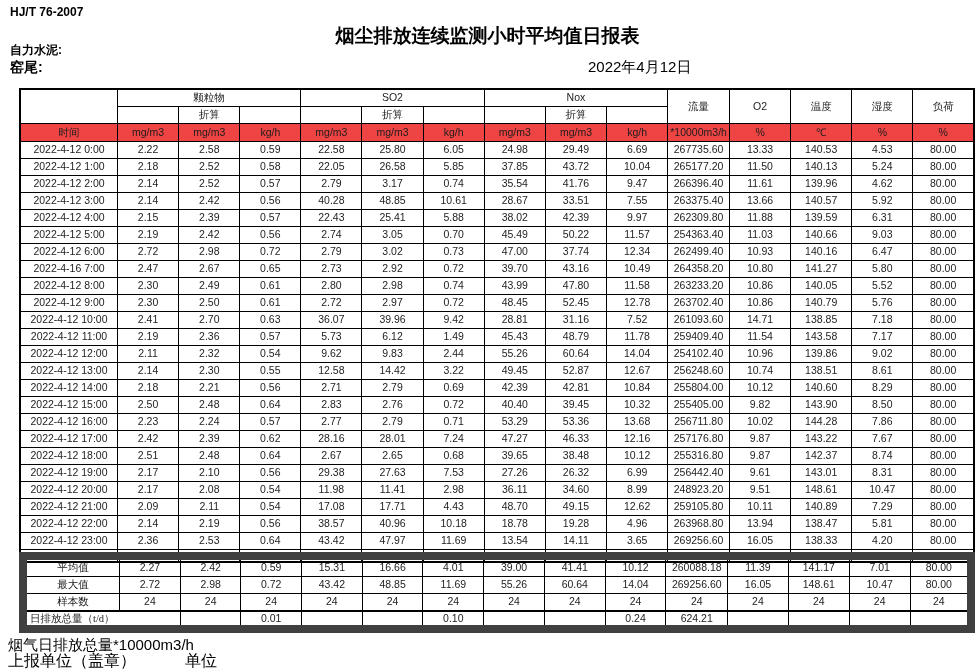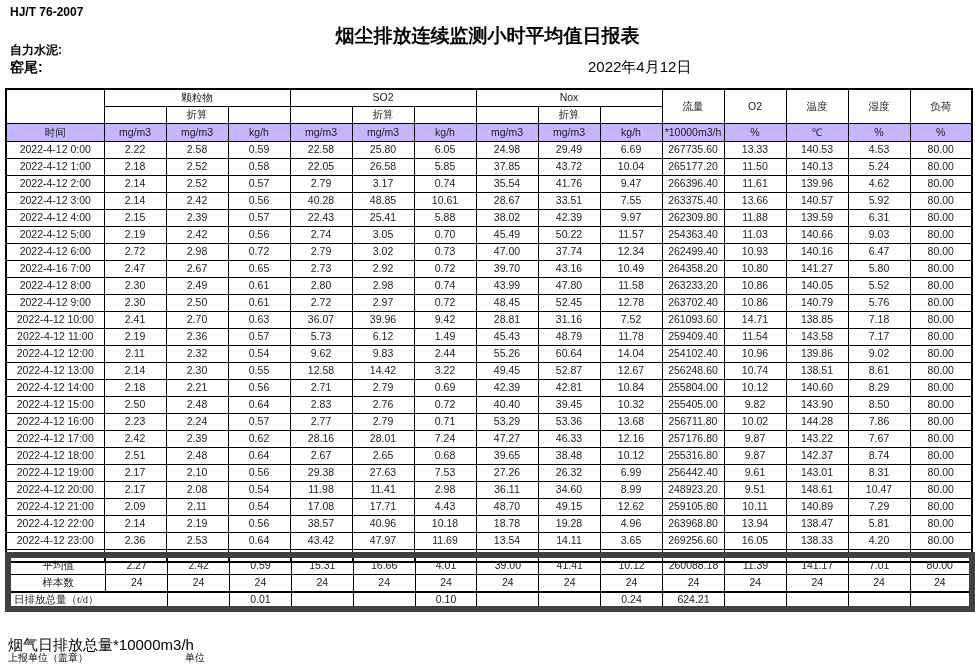--- a/index.html
+++ b/index.html
@@ -7,38 +7,38 @@
     width:975px; height:671px; background:#ffffff; position:relative;
     font-family:"Liberation Sans", sans-serif; color:#000;
     overflow:hidden;
   }
   .std      { position:absolute; left:10px; top:5px;  font-weight:bold; font-size:12px; }
   .title    { position:absolute; left:0; top:23px; width:100%; text-align:center; font-weight:bold; font-size:19px; }
   .company  { position:absolute; left:10px; top:42px; font-weight:bold; font-size:12px; }
   .station  { position:absolute; left:10px; top:59px; font-weight:bold; font-size:14px; }
   .date     { position:absolute; left:588px; top:58px; font-size:15px; }
 
-  table { border-collapse:collapse; table-layout:fixed; position:absolute; left:5px;padding-left:24px; }
+  table { border-collapse:collapse; table-layout:fixed; position:absolute; left:19px;padding-left:24px; }
   #main-table    { top:88px;  border:2px solid #000; }
-  #summary-table { top:552px; border:6px solid #404040; }
+  #summary-table { top:552px; border:8px solid #404040; }
   td {
     border:1px solid #000; font-size:10.5px; text-align:center;
     padding:0 1px; height:16px; line-height:1.05;
     white-space:nowrap; overflow:hidden; color:#1c1c1c;
   }
   col.c-time { width:98px; }
   col.c-val  { width:62px; }
   .hdr-row td  { height:16px; font-size:10.5px; }
-  .unit-row td { background:#c4b5fd; height:17px; }
+  .unit-row td { background:#ef4444; height:17px; }
   .spacer td   { height:11px; }
   .sum-label   { text-align:center; }
   .total-row td { border-top:2px solid #000; height:13px; }
   .total-label { text-align:left; padding-left:3px;font-family:Liberation Serif, serif; }
   .footer-1 { position:absolute; left:8px; top:636px; font-size:15px; }
-  .footer-2 { position:absolute; left:8px; top:651px; font-size:10px; width:400px; }
+  .footer-2 { position:absolute; left:8px; top:651px; font-size:16px; width:400px; }
   .footer-2 .unit-word { position:absolute; left:177px; top:0; }
 </style>
 </head>
 <body>
 
 <div class="std">HJ/T 76-2007</div>
 <div class="title">烟尘排放连续监测小时平均值日报表</div>
 <div class="company">自力水泥:</div>
 <div class="station">窑尾:</div>
 <div class="date">2022年4月12日</div>
@@ -563,20 +563,37 @@
         <td>39.00</td>
         <td>41.41</td>
         <td>10.12</td>
         <td>260088.18</td>
         <td>11.39</td>
         <td>141.17</td>
         <td>7.01</td>
         <td>80.00</td>
       </tr>
       <tr>
+        <td class="sum-label">最大值</td>
+        <td>2.72</td>
+        <td>2.98</td>
+        <td>0.72</td>
+        <td>43.42</td>
+        <td>48.85</td>
+        <td>11.69</td>
+        <td>55.26</td>
+        <td>60.64</td>
+        <td>14.04</td>
+        <td>269256.60</td>
+        <td>16.05</td>
+        <td>148.61</td>
+        <td>10.47</td>
+        <td>80.00</td>
+      </tr>
+      <tr>
         <td class="sum-label">样本数</td>
         <td>24</td>
         <td>24</td>
         <td>24</td>
         <td>24</td>
         <td>24</td>
         <td>24</td>
         <td>24</td>
         <td>24</td>
         <td>24</td>

